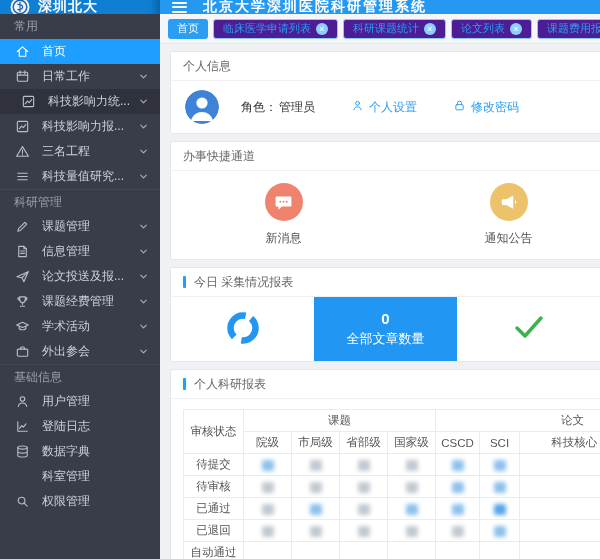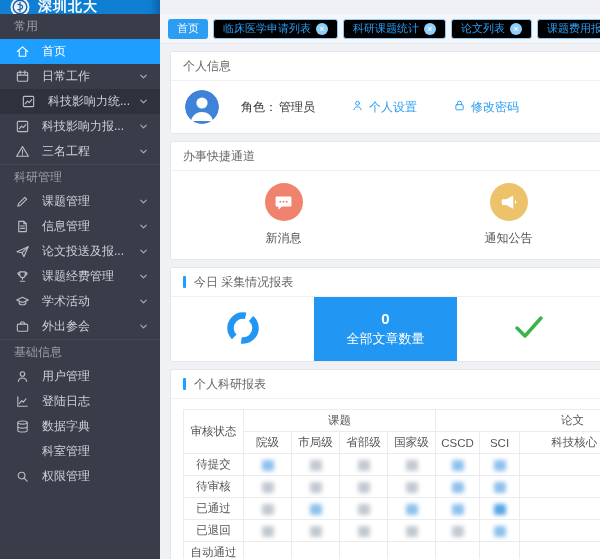--- a/index.html
+++ b/index.html
@@ -28,21 +28,21 @@
   .side-item .chev { width:12px; height:12px; color:#aab0b9; display:inline-flex; flex:none; }
   .side-item.active { background:#1e9fff; color:#fff; }
   .side-item.active .s-icon { color:#fff; }
   .side-item.dark { background:#2f323d;padding-left:20px; }
 
   
   .main { flex:1; min-width:0; background:#eff1f5; overflow:hidden; position:relative; }
   .tabbar { height:30px; display:flex; align-items:center; gap:5px; padding-left:8px; border-bottom:1px solid #e4e7ec; background:#f4f6f9; width:620px; }
   .tab { height:20px; display:inline-flex; align-items:center; gap:5px; padding:0 9px; border-radius:3px; font-size:11px; white-space:nowrap; cursor:pointer; flex:none; }
   .tab.active { background:#2b9df3; color:#fff; }
-  .tab.normal { background:#000000; border:1px solid #8fc9f8; color:#2b9df3; }
+  .tab.normal { background:#4c1d95; border:1px solid #8fc9f8; color:#2b9df3; }
   .tab .x { width:12px; height:12px; border-radius:50%; background:#8fd0fa; color:#fff; font-size:9px; line-height:12px; text-align:center; cursor:pointer; }
 
   .panel { background:#fff; border:1px solid #e4e7ec; border-radius:2px; margin:7px 0 0 10px; width:452px; overflow:hidden; }
   .panel-hd { height:29px; display:flex; align-items:center; padding:0 12px; color:#666; font-size:12px; border-bottom:1px solid #eef0f3; }
   .panel-hd .bar { width:3px; height:12px; background:#1e9fff; margin-right:8px; border-radius:1px; }
 
   
   .pi-body { height:52px; display:flex; align-items:center; padding:0 14px; }
   .avatar { width:34px; height:34px; border-radius:50%; overflow:hidden; display:inline-flex; flex:none; }
   .role { margin-left:22px; color:#333; }
@@ -82,20 +82,28 @@
     <div class="brand">
       <span style="display:inline-flex">
         <svg width="20" height="20" viewBox="0 0 20 20">
           <circle cx="10" cy="10" r="9.5" fill="#edf3fb"></circle>
           <circle cx="10" cy="10" r="6.8" fill="none" stroke="#1b5fa8" stroke-width="1.4"></circle>
           <path d="M10 4.8v10.4M7.4 7.4c0 0 5.2 0 5.2 2.6s-5.2 2.6-5.2 2.6" stroke="#1b5fa8" stroke-width="1.2" fill="none"></path>
         </svg>
       </span>
       <span class="brand-text">深圳北大</span>
     </div>
+    <div class="topbar-main">
+      <span class="hamburger">
+          <i></i>
+          <i></i>
+          <i></i>
+        </span>
+      <span class="sys-title">北京大学深圳医院科研管理系统</span>
+    </div>
   </header>
 
   <div class="body-row">
     <aside class="sidebar" id="sidebar">
         <div class="side-section">常用</div>
         <div class="side-item active">
           <span class="s-icon">
             <svg viewBox="0 0 16 16" width="15" height="15" fill="none" stroke="currentColor" stroke-width="1.2" stroke-linecap="round" stroke-linejoin="round">
               <path d="M2.5 8L8 3l5.5 5M4.5 7.5V13h7V7.5"></path>
             </svg>
@@ -145,20 +153,33 @@
           </span>
         </div>
         <div class="side-item">
           <span class="s-icon">
             <svg viewBox="0 0 16 16" width="15" height="15" fill="none" stroke="currentColor" stroke-width="1.2" stroke-linecap="round" stroke-linejoin="round">
               <path d="M8 2.8L14.3 13H1.7z"></path>
               <path d="M8 6.5v3.2M8 11.3v.3"></path>
             </svg>
           </span>
           <span class="s-label">三名工程</span>
+          <span class="chev">
+            <svg viewBox="0 0 16 16" width="11" height="11" fill="none" stroke="currentColor" stroke-width="1.6" stroke-linecap="round" stroke-linejoin="round">
+              <path d="M4 6l4 4 4-4"></path>
+            </svg>
+          </span>
+        </div>
+        <div class="side-item">
+          <span class="s-icon">
+            <svg viewBox="0 0 16 16" width="15" height="15" fill="none" stroke="currentColor" stroke-width="1.2" stroke-linecap="round" stroke-linejoin="round">
+              <path d="M3 4.5h10M3 8h10M3 11.5h10"></path>
+            </svg>
+          </span>
+          <span class="s-label">科技量值研究...</span>
           <span class="chev">
             <svg viewBox="0 0 16 16" width="11" height="11" fill="none" stroke="currentColor" stroke-width="1.6" stroke-linecap="round" stroke-linejoin="round">
               <path d="M4 6l4 4 4-4"></path>
             </svg>
           </span>
         </div>
         <div class="side-section">科研管理</div>
         <div class="side-item">
           <span class="s-icon">
             <svg viewBox="0 0 16 16" width="15" height="15" fill="none" stroke="currentColor" stroke-width="1.2" stroke-linecap="round" stroke-linejoin="round">

